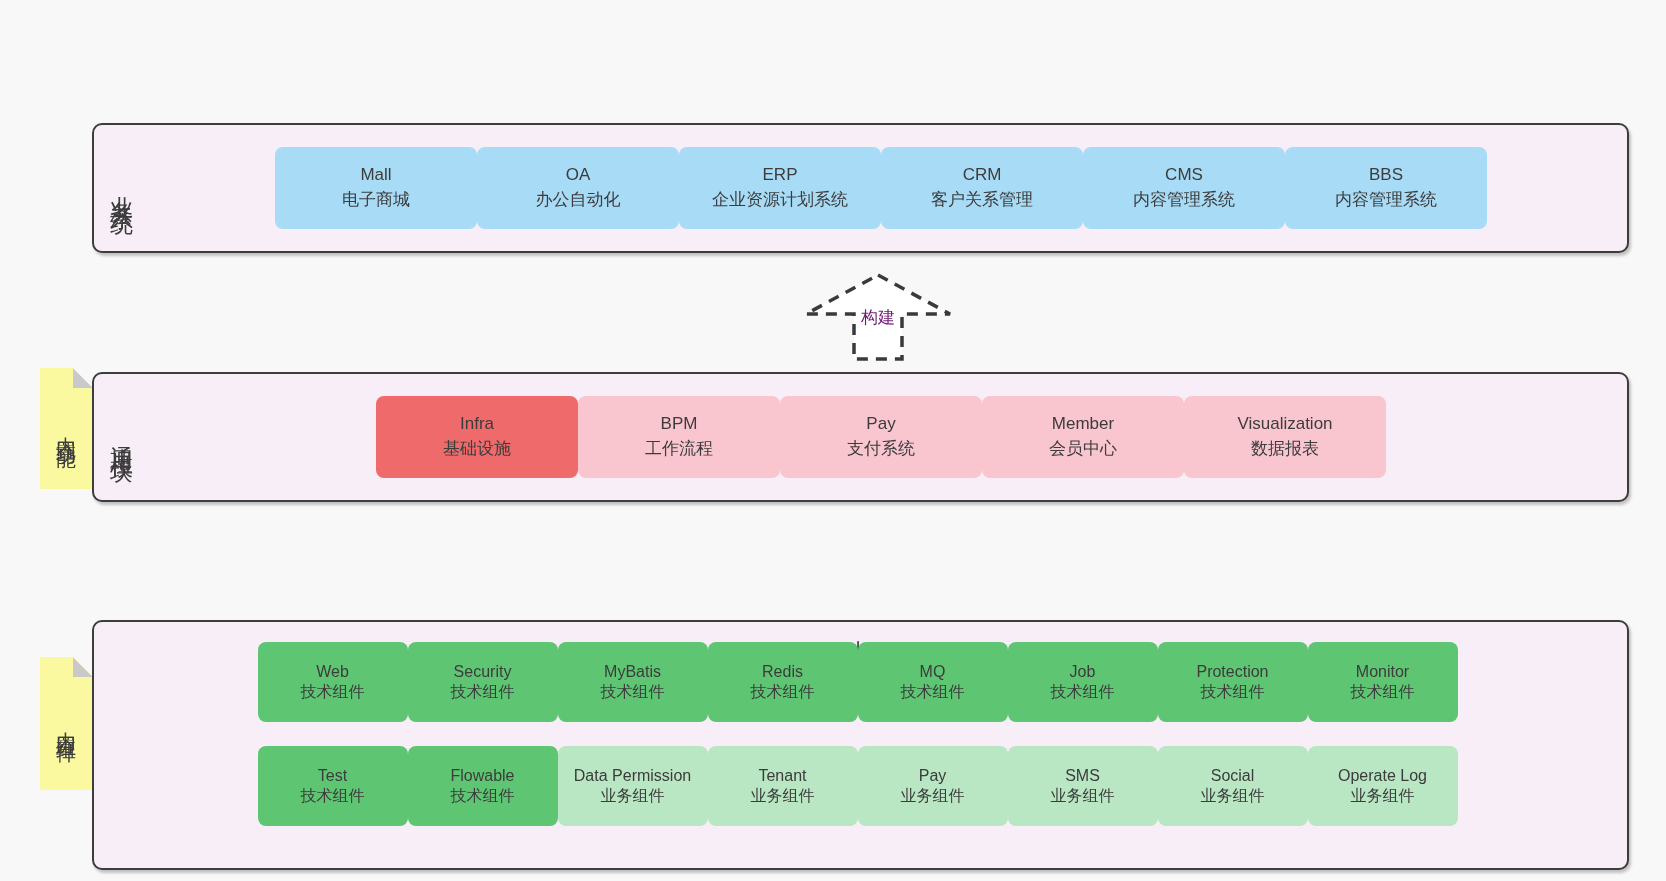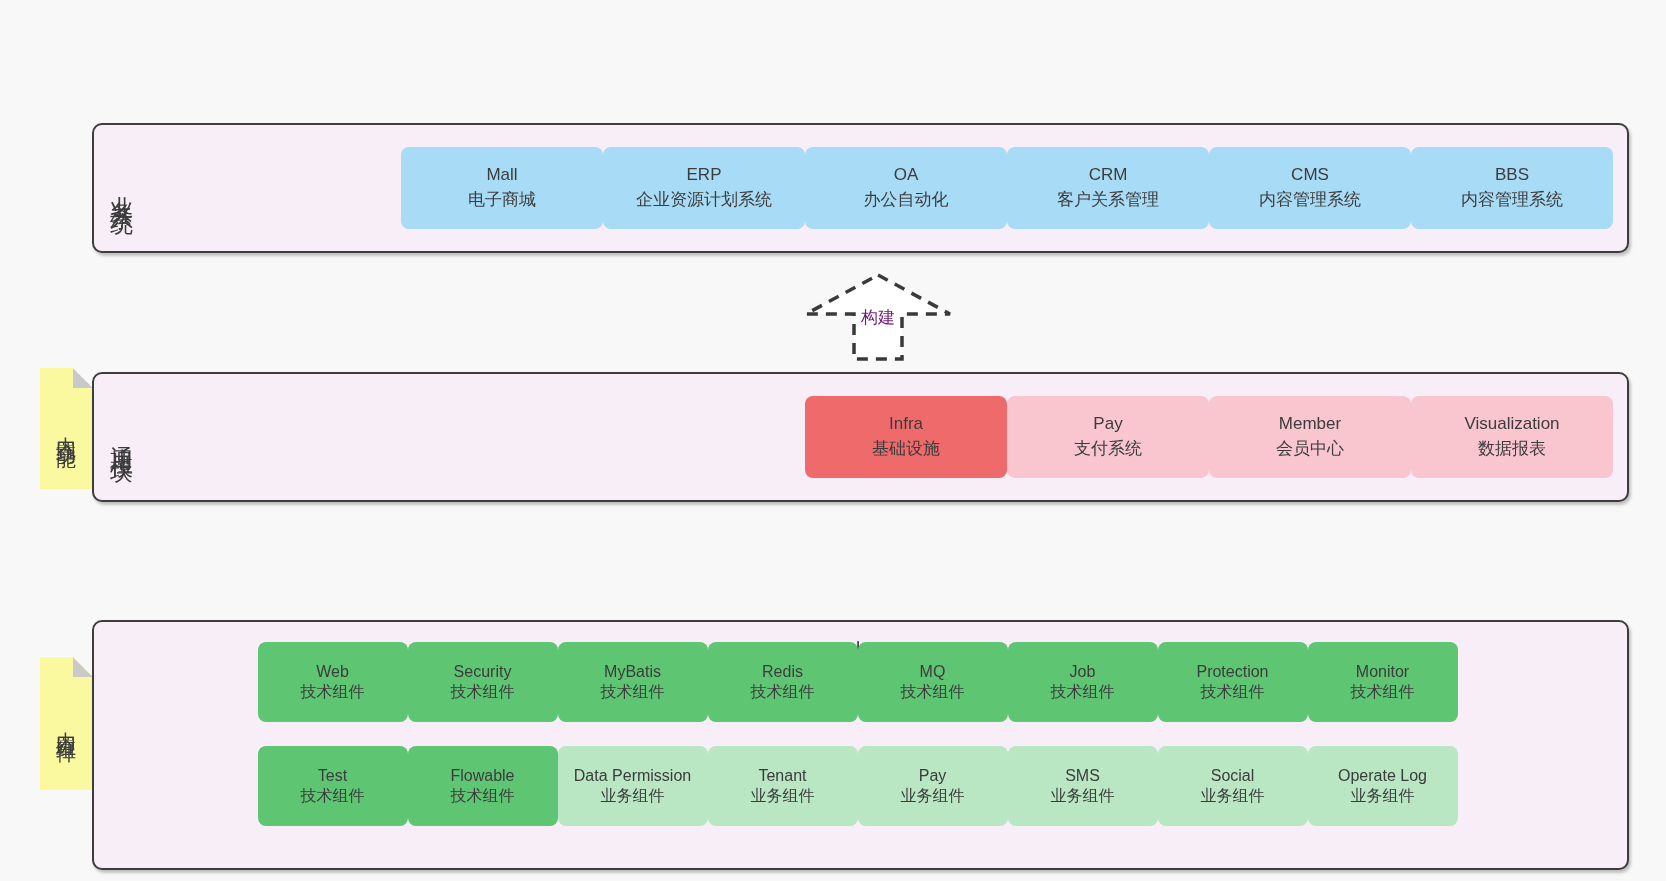--- a/index.html
+++ b/index.html
@@ -16,21 +16,21 @@
   #band1 { top:123px; height:130px; }
   #band2 { top:372px; height:130px; }
   #band3 { top:620px; height:250px;flex-direction:column; }
 
   .band-label {
     writing-mode:vertical-rl; text-orientation:upright;
     font-size:23px; letter-spacing:5px; line-height:1;
     margin:0 8px 0 16px; color:#3c3c3c; white-space:nowrap;
   }
   .rows-wrap { flex:1; display:flex; flex-direction:column; gap:24px; padding:0 14px 0 8px; }
-  .box-row { display:flex; justify-content:flex-end; }
+  .box-row { display:flex; justify-content:center; }
 
   .box {
     box-sizing:border-box; height:82px; border-radius:8px;
     display:flex; flex-direction:column; align-items:center; justify-content:center;
     text-align:center; font-size:17px; line-height:1.45; padding:2px 6px;
   }
   #band1 .box, #band2 .box { width:202px; }
   #band3 .box { width:150px; height:80px; font-size:16px; line-height:1.28; }
 
   .variant-blue        { background:#a8dbf6; }
@@ -81,27 +81,27 @@
     <div class="band-label">业务系统</div>
     <div class="rows-wrap">
       <div class="box-row">
 
           <div class="box variant-blue">
             <div>Mall</div>
             <div>电子商城</div>
           </div>
 
           <div class="box variant-blue">
+            <div>OA</div>
+            <div>办公自动化</div>
+          </div>
+
+          <div class="box variant-blue">
             <div>ERP</div>
             <div>企业资源计划系统</div>
-          </div>
-
-          <div class="box variant-blue">
-            <div>OA</div>
-            <div>办公自动化</div>
           </div>
 
           <div class="box variant-blue">
             <div>CRM</div>
             <div>客户关系管理</div>
           </div>
 
           <div class="box variant-blue">
             <div>CMS</div>
             <div>内容管理系统</div>
@@ -130,20 +130,24 @@
     <div class="band-label">通用模块</div>
     <div class="rows-wrap">
       <div class="box-row">
 
 
           <div class="box variant-red">
             <div>Infra</div>
             <div>基础设施</div>
           </div>
 
+          <div class="box variant-pink">
+            <div>BPM</div>
+            <div>工作流程</div>
+          </div>
 
           <div class="box variant-pink">
             <div>Pay</div>
             <div>支付系统</div>
           </div>
 
           <div class="box variant-pink">
             <div>Member</div>
             <div>会员中心</div>
           </div>

